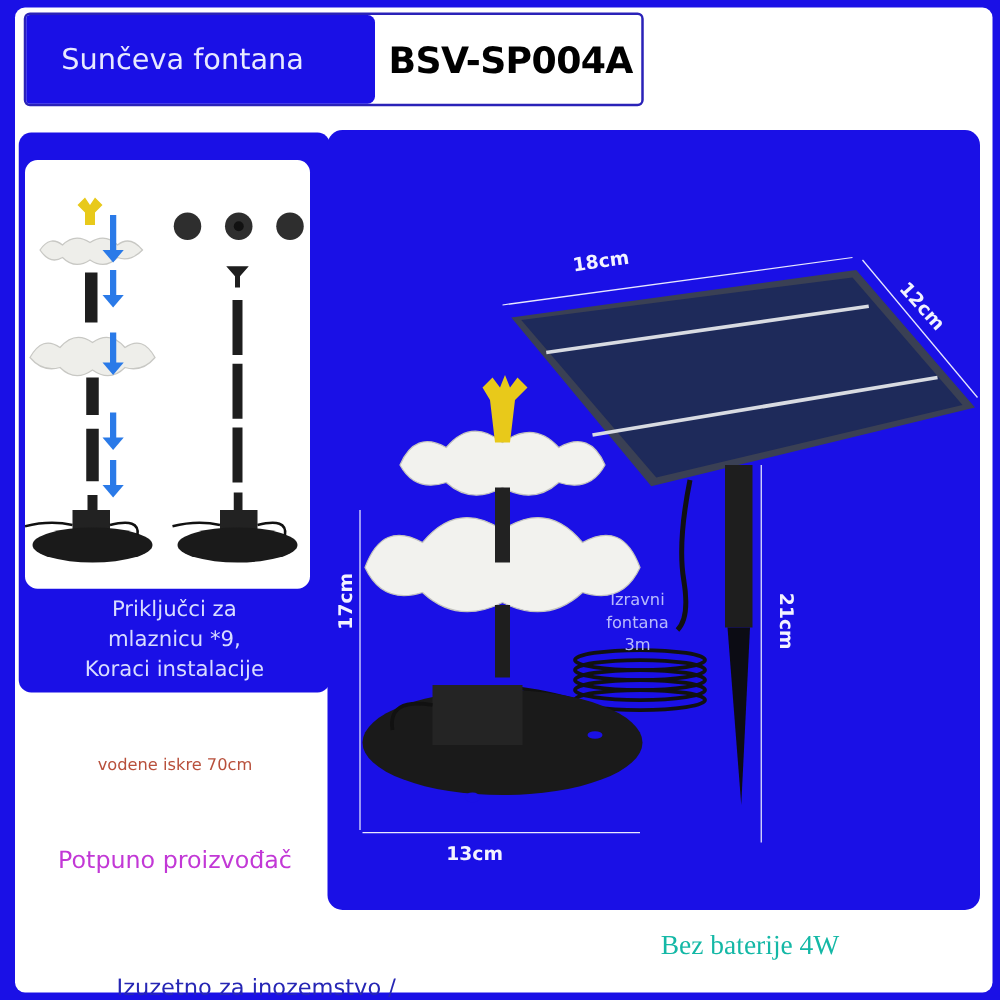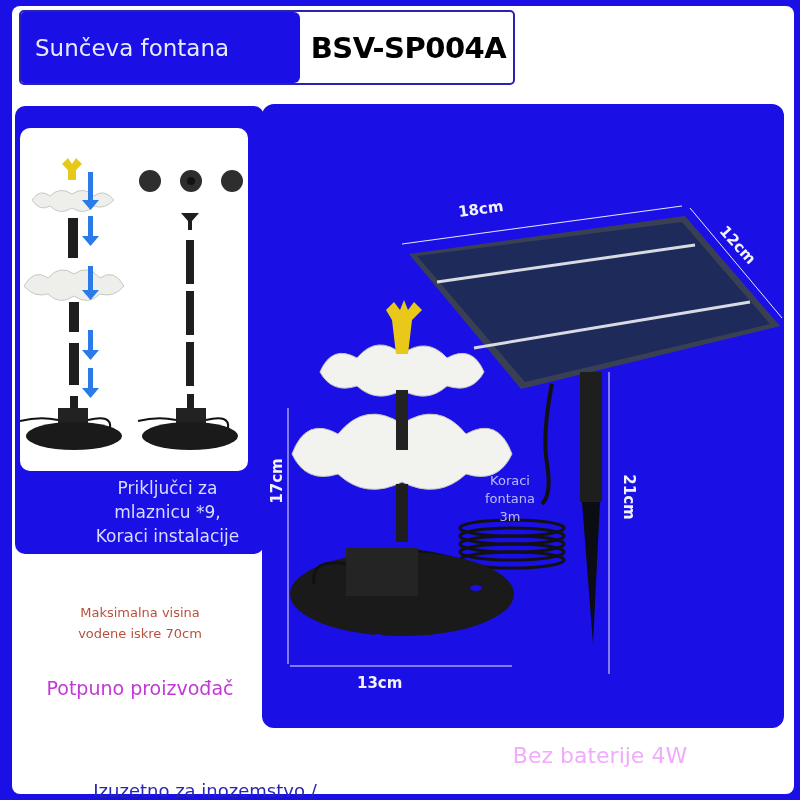--- a/index.html
+++ b/index.html
@@ -1,28 +1,28 @@
 <!DOCTYPE html>
 <html><head>
 <meta charset="utf-8">
 <style>
   html, body { margin:0; padding:0; }
   body { width:800px; height:800px; background:#1a10e6; position:relative; overflow:hidden; font-family:"DejaVu Sans", "Liberation Sans", sans-serif; }
   .card { position:absolute; left:12px; top:6px; width:782px; height:788px; background:#ffffff; border-radius:8px; }
   .title-box { position:absolute; left:19px; top:10px; width:496px; height:75px; border:2px solid #2a22b8; border-radius:5px; background:#fff; box-sizing:border-box; }
-  .title-left { position:absolute; left:0; top:0; width:279px; height:71px; background:#1a10e6; border-radius:3px 6px 6px 3px; color:#e8eaff; font-size:23px; display:flex; align-items:center; padding-left:14px; box-sizing:border-box; }
+  .title-left { position:absolute; left:0; top:0; width:279px; height:71px; background:#1a10e6; border-radius:3px 6px 6px 3px; color:#e8eaff; font-size:23px; display:flex; align-items:center; padding-left:28px; box-sizing:border-box; }
   .title-right { position:absolute; left:283px; top:0; width:209px; height:71px; color:#000000; font-size:29px; font-weight:bold; display:flex; align-items:center; justify-content:center; font-family:"DejaVu Sans", sans-serif; letter-spacing:-0.5px; }
   .left-panel { position:absolute; left:15px; top:106px; width:249px; height:448px; background:#1a10e6; border-radius:10px; }
   .left-inner { position:absolute; left:20px; top:128px; width:228px; height:343px; background:#fff; border-radius:10px; }
-  .left-caption { position:absolute; left:15px; top:476px; width:249px; text-align:center; color:#d8dcff; font-size:17px; line-height:24px;margin-left:28px; }
+  .left-caption { position:absolute; left:15px; top:476px; width:249px; text-align:center; color:#d8dcff; font-size:17px; line-height:24px; }
   .right-panel { position:absolute; left:262px; top:104px; width:522px; height:624px; background:#1a10e6; border-radius:12px; }
   .red-note { position:absolute; left:20px; top:602px; width:240px; text-align:center; color:#b8503c; font-size:13px; line-height:21px; }
   .maker { position:absolute; left:20px; top:677px; width:240px; text-align:center; color:#c238d6; font-size:19px; }
   .cert { position:absolute; left:40px; top:737px; width:330px; text-align:center; color:#2626b4; font-size:18px; line-height:27px;margin-top:40px; }
-  .battery { position:absolute; left:470px; top:743px; width:260px; text-align:center; color:#f0abfc; font-size:22px; }
+  .battery { position:absolute; left:470px; top:743px; width:260px; text-align:center; color:#14b8a6; font-size:22px;font-family:Liberation Serif, serif; }
   .dim { position:absolute; color:#f2f2ff; font-size:15px; font-weight:bold; }
   .cable-label { position:absolute; left:470px; top:472px; width:80px; text-align:center; color:#c8ccff; font-size:13px; line-height:18px; opacity:0.9; }
 </style>
 </head>
 <body>
 
 <div class="card"></div>
 
 <div class="title-box">
   <div class="title-left">Sunčeva fontana</div>
@@ -124,26 +124,25 @@
     <line x1="347" y1="268" x2="347" y2="570" stroke="#e8e8ff" stroke-width="1"></line>
   </svg>
 </div>
 
 <div class="dim" style="left:458px; top:200px; transform:rotate(-8deg);">18cm</div>
 <div class="dim" style="left:715px; top:236px; transform:rotate(48deg);">12cm</div>
 <div class="dim" style="left:254px; top:472px; transform:rotate(-90deg);">17cm</div>
 <div class="dim" style="left:357px; top:674px;">13cm</div>
 <div class="dim" style="left:606px; top:488px; transform:rotate(90deg);">21cm</div>
 <div class="cable-label">
-  <div>Koraci</div>
+  <div>Izravni</div>
   <div>fontana</div>
   <div>3m</div>
 </div>
 
 <div class="red-note">
-  <div>Maksimalna visina</div>
   <div>vodene iskre 70cm</div>
 </div>
 <div class="maker">Potpuno proizvođač</div>
 <div class="cert">
   <div>Izuzetno za inozemstvo /</div>
 </div>
 <div class="battery">Bez baterije 4W</div>
 
 </body></html>

